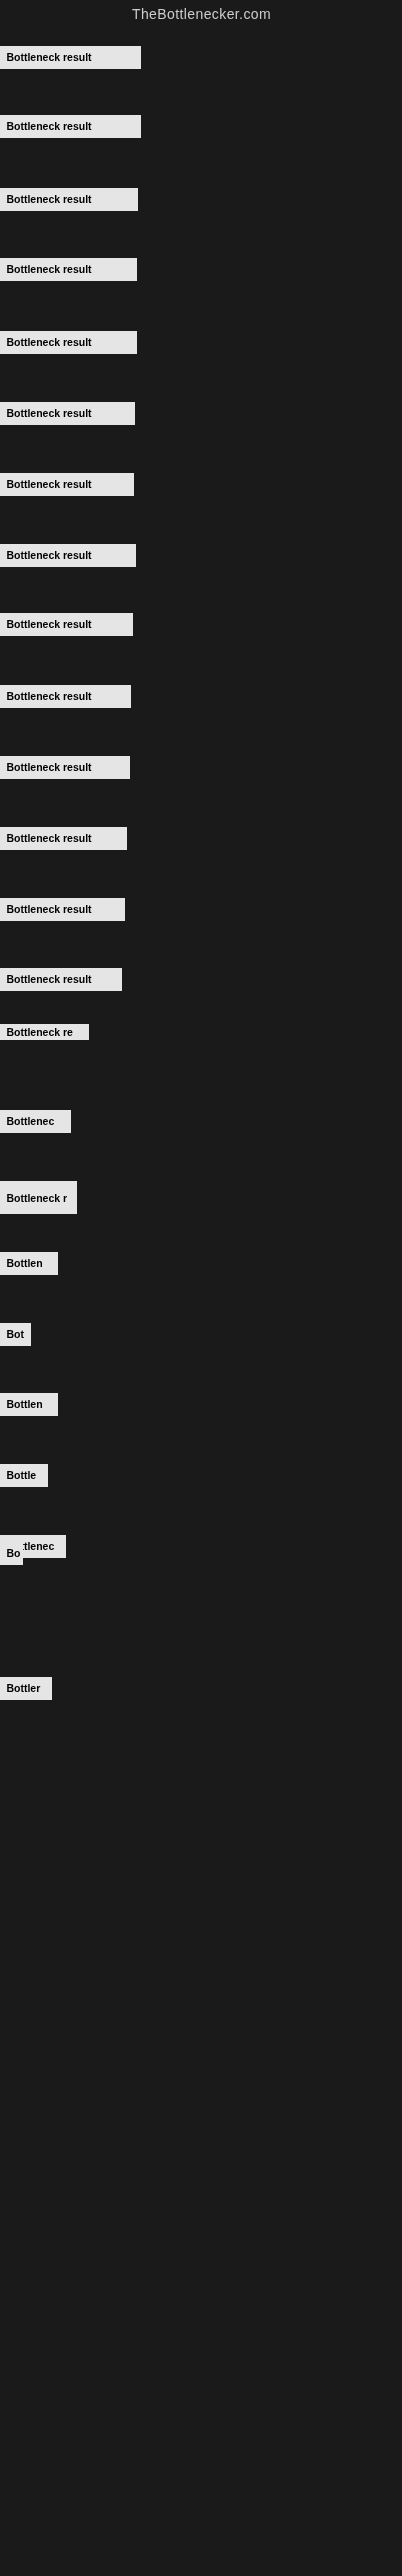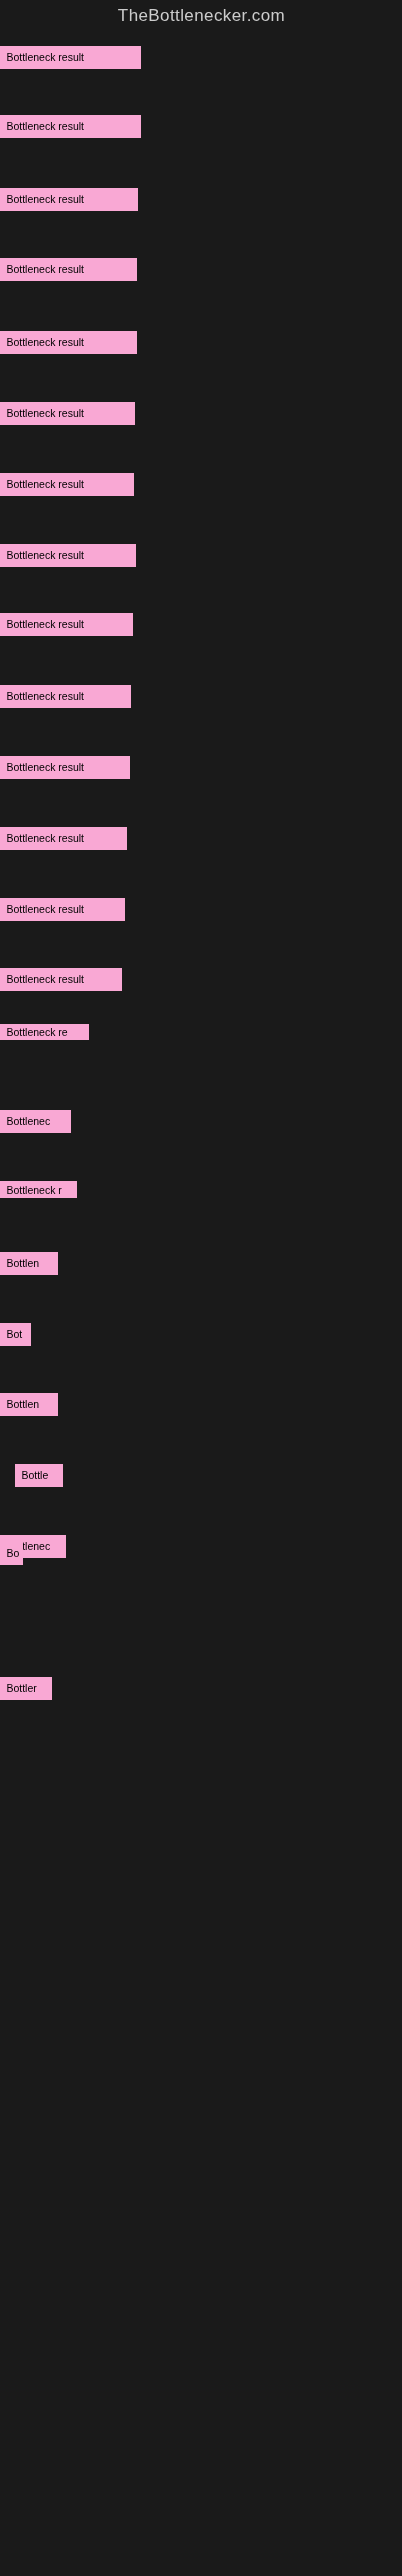--- a/index.html
+++ b/index.html
@@ -12,32 +12,32 @@
       width: 403px;
       min-height: 2576px;
       background-color: #1a1a1a;
       font-family: Arial, sans-serif;
       position: relative;
     }
 
     .site-title {
       text-align: center;
       color: #cccccc;
-      font-size: 17px;
+      font-size: 14px;
       padding: 6.4px 0 3.2px 0;
       letter-spacing: 0.4px;
     }
 
     .bottleneck-item {
       position: absolute;
       left: 0;
-      background-color: #f9a8d4;
+      background-color: #e5e5e5;
       color: #000000;
       font-size: 10.5px;
-      font-weight: normal;
+      font-weight: bold;
       padding: 3.2px 6.4px;
       white-space: nowrap;
       overflow: hidden;
       display: flex;
       align-items: center;
     }
   </style>
 </head>
 <body>
 
@@ -53,22 +53,22 @@
     <div class="bottleneck-item" style="top: 473px; width: 134px; height: 22.5px;">Bottleneck result</div>
     <div class="bottleneck-item" style="top: 544px; width: 136px; height: 22.5px;">Bottleneck result</div>
     <div class="bottleneck-item" style="top: 613px; width: 133px; height: 22.5px;">Bottleneck result</div>
     <div class="bottleneck-item" style="top: 685px; width: 131px; height: 22.5px;">Bottleneck result</div>
     <div class="bottleneck-item" style="top: 756px; width: 130px; height: 22.5px;">Bottleneck result</div>
     <div class="bottleneck-item" style="top: 827px; width: 127px; height: 22.5px;">Bottleneck result</div>
     <div class="bottleneck-item" style="top: 898px; width: 125px; height: 22.5px;">Bottleneck result</div>
     <div class="bottleneck-item" style="top: 968px; width: 122px; height: 22.5px;">Bottleneck result</div>
     <div class="bottleneck-item" style="top: 1024px; width: 89px; height: 16px;">Bottleneck re</div>
     <div class="bottleneck-item" style="top: 1110px; width: 71px; height: 22.5px;">Bottlenec</div>
-    <div class="bottleneck-item" style="top: 1181px; width: 77px; height: 17px;">Bottleneck r</div>
+    <div class="bottleneck-item" style="top: 1181px; width: 77px; height: 33px;">Bottleneck r</div>
     <div class="bottleneck-item" style="top: 1252px; width: 58px; height: 22.5px;">Bottlen</div>
     <div class="bottleneck-item" style="top: 1323px; width: 31px; height: 22.5px; text-align: center;">Bot</div>
     <div class="bottleneck-item" style="top: 1393px; width: 58px; height: 22.5px;">Bottlen</div>
-    <div class="bottleneck-item" style="top: 1464px; width: 48px; height: 22.5px; margin-left: 15px;">Bottle</div>
+    <div class="bottleneck-item" style="top: 1464px; width: 48px; height: 22.5px;">Bottle</div>
     <div class="bottleneck-item" style="top: 1535px; width: 66px; height: 22.5px;">Bottlenec</div>
     <div class="bottleneck-item" style="top: 1542px; width: 22.5px; height: 22.5px;">Bo</div>
     <div class="bottleneck-item" style="top: 1677px; width: 52px; height: 22.5px; text-align: right;">Bottler</div>
   </div>
 
 
 </body></html>

